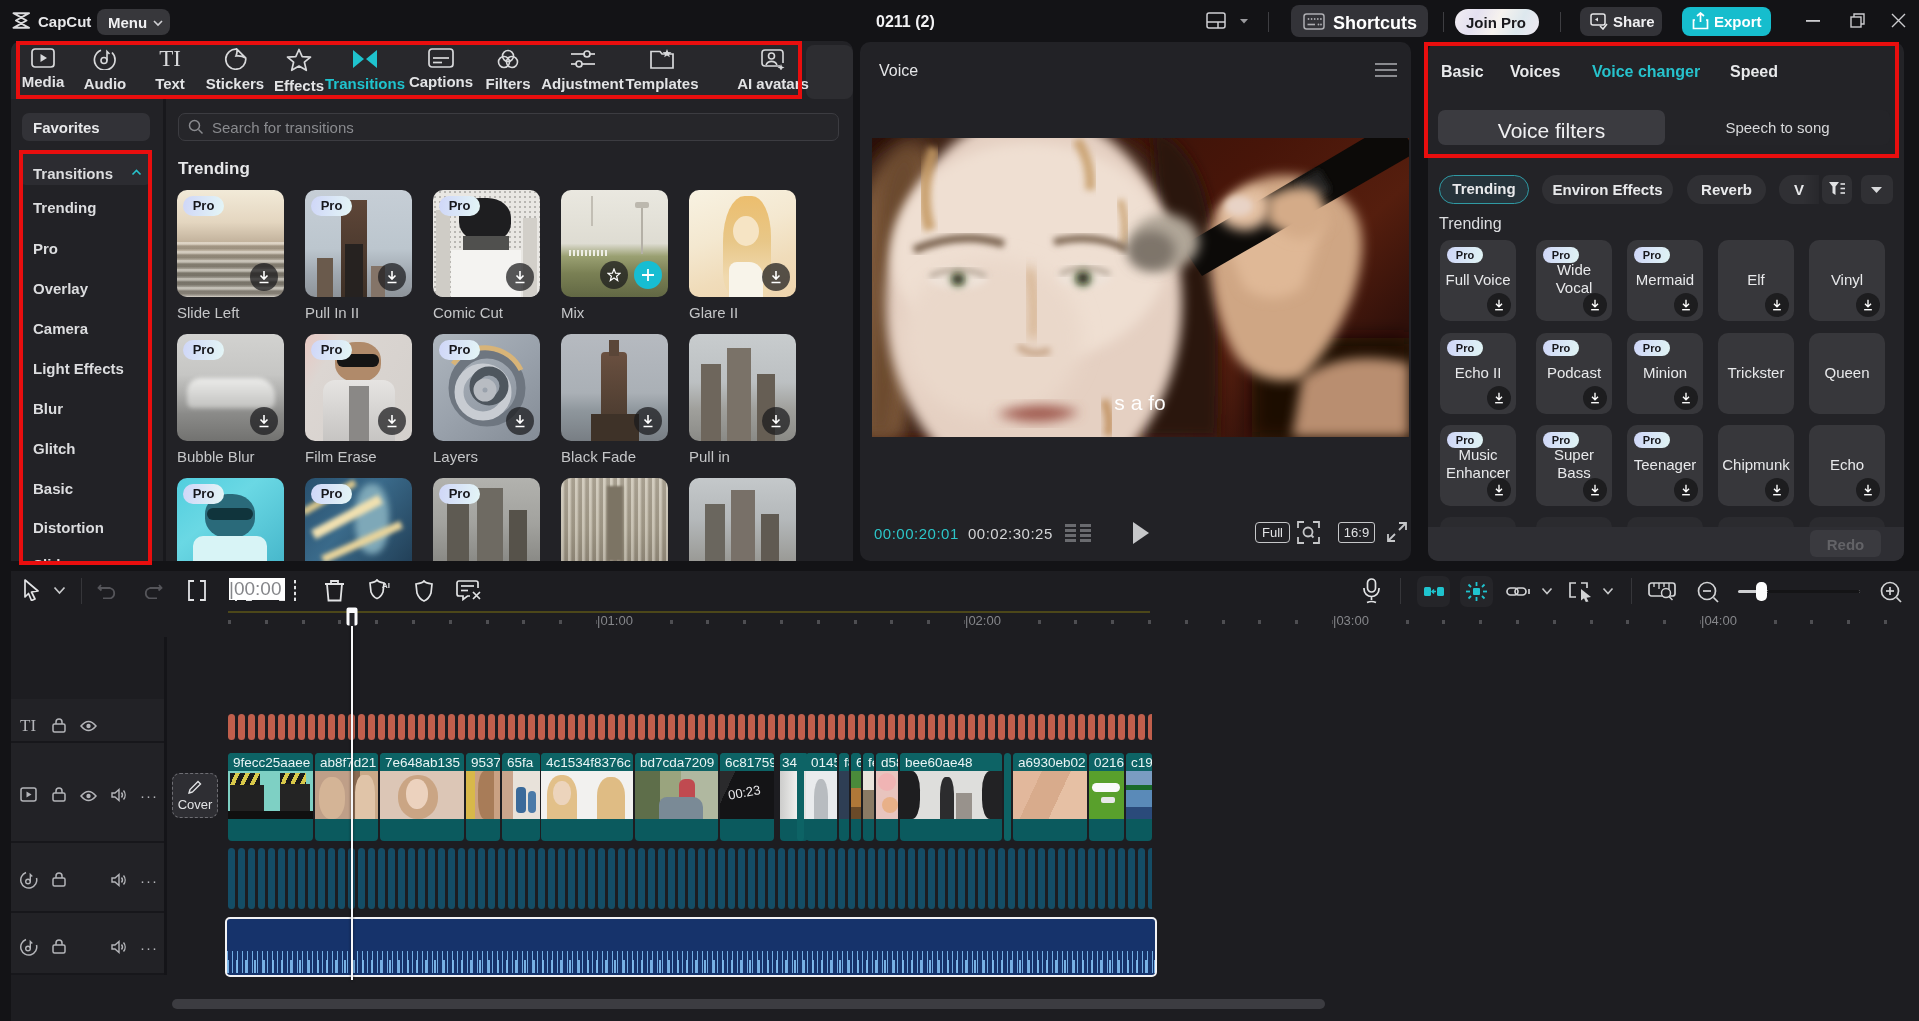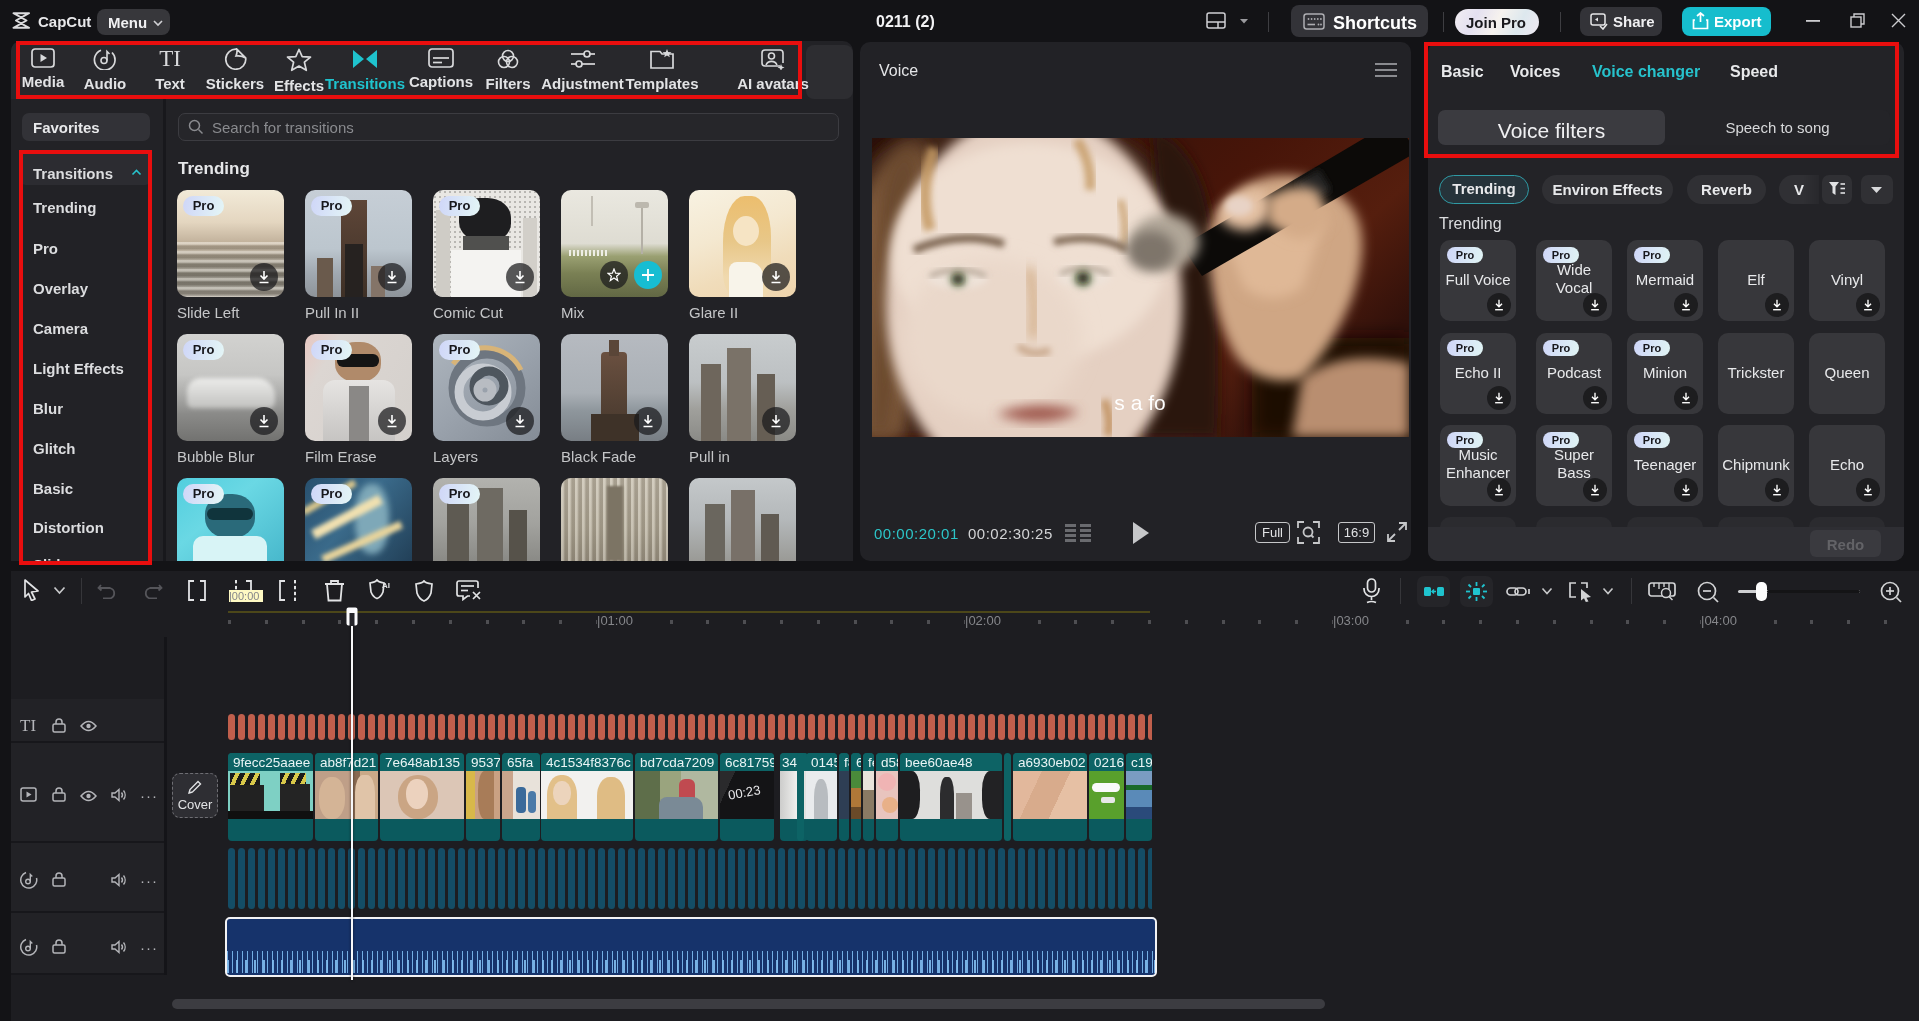--- a/index.html
+++ b/index.html
@@ -821,21 +821,21 @@
 <svg class="ab" style="left:1880px;top:581px" width="22" height="22" viewBox="0 0 22 22">
  <circle cx="10" cy="10" r="8.5" fill="none" stroke="#d2d3d5" stroke-width="1.7"></circle>
  <line x1="6" y1="10" x2="14" y2="10" stroke="#d2d3d5" stroke-width="1.7"></line>
         <line x1="10" y1="6" x2="10" y2="14" stroke="#d2d3d5" stroke-width="1.7"></line>
  <line x1="16.5" y1="16.5" x2="21" y2="21" stroke="#d2d3d5" stroke-width="1.7"></line>
       </svg>
 </div>
 <div id="ruler">
 <div class="ab" style="left:228px;top:611px;width:922px;height:2px;background:#4c4719;"></div>
 <div class="ab" style="left:228px;top:620px;width:1691px;height:4px;background:repeating-linear-gradient(90deg,#4e4e52 0 3px,transparent 3px 36.8px);"></div>
-<div class="ab" style="left:229px;top:590px;font-size:11px;color:#85868a;background:#fef9c3;padding-right:4px;">|00:00</div>
+<div class="ab" style="left:229px;top:578px;font-size:19px;color:#85868a;background:#ffffff;padding-right:4px;">|00:00</div>
 <div class="ab" style="left:597px;top:613px;font-size:13px;color:#85868a;background:#1d1d21;padding-right:4px;">|01:00</div>
 <div class="ab" style="left:965px;top:613px;font-size:13px;color:#85868a;background:#1d1d21;padding-right:4px;">|02:00</div>
 <div class="ab" style="left:1333px;top:613px;font-size:13px;color:#85868a;background:#1d1d21;padding-right:4px;">|03:00</div>
 <div class="ab" style="left:1701px;top:613px;font-size:13px;color:#85868a;background:#1d1d21;padding-right:4px;">|04:00</div>
 </div>
 <div id="tracks">
 
 <div class="ab" style="left:11px;top:699px;width:153px;height:276px;background:#222226;"></div>
 <div class="ab" style="left:11px;top:741px;width:153px;height:2px;background:#17171b;"></div>
 <div class="ab" style="left:11px;top:841px;width:153px;height:2px;background:#17171b;"></div>

